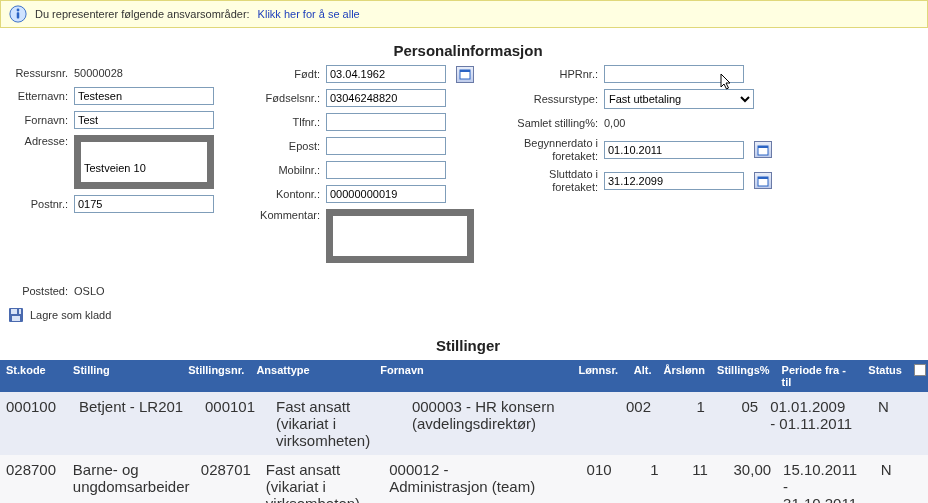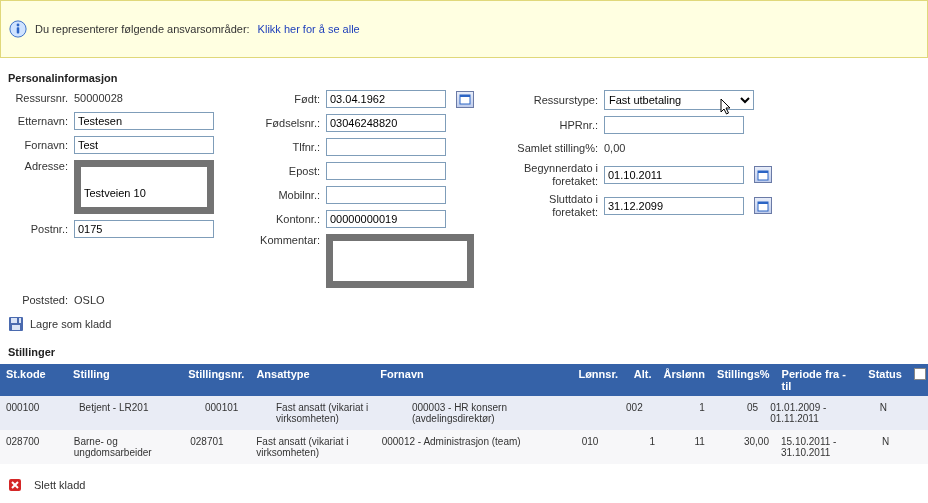--- a/index.html
+++ b/index.html
@@ -1,20 +1,20 @@
 <!DOCTYPE html>
 <html><head>
 <meta charset="utf-8">
 <style>
   * { box-sizing: border-box; margin: 0; padding: 0; }
   body { font-family: Tahoma, Verdana, sans-serif; font-size: 11px; color: #333; background: #fff; width: 928px; }
-  .banner { background: #ffffe1; border: 1px solid #e0d87a; padding: 19px 8px; display: flex; align-items: center; gap: 8px; }
+  .banner { background: #ffffe1; border: 1px solid #e0d87a; padding: 4px 8px; display: flex; align-items: center; gap: 8px; }
   .info-icon svg { width: 18px; height: 18px; display:block; }
   .banner-link { color: #1e3fbb; text-decoration: none; cursor: pointer; }
-  .section-title { font-weight: bold; color: #222; margin: 14px 0 6px 8px; font-size: 11px; }
+  .section-title { font-weight: bold; color: #222; margin: 14px 0 6px 8px; font-size: 15px; text-align: center; }
   .form-area { display: flex; gap: 34px; padding-left: 8px; }
   .col { display: flex; flex-direction: column; gap: 6px; }
   .row { display: flex; align-items: center; gap: 6px; }
   .row .lbl { text-align: right; font-size: 11px; color: #333; }
   .col1 .lbl { width: 60px; }
   .col2 .lbl { width: 72px; }
   .col3 .lbl { width: 90px; }
   input[type=text] { font-family: inherit; font-size: 11px; height: 18px; padding: 1px 3px; border: 1px solid #7f9db9; background: #fff; }
   input.w150 { width: 140px; }
   input.w165 { width: 120px; }
@@ -23,21 +23,21 @@
   .komm { width: 148px; height: 42px; }
   select { font-family: inherit; font-size: 11px; height: 20px; width: 150px; border: 1px solid #7f9db9; background:#fff; }
   .cal-btn { width: 18px; height: 17px; border: 1px solid #6a7aa6; background: linear-gradient(#e8edf9,#c0cdec); display:inline-flex; align-items:center; justify-content:center; cursor:pointer; margin-left:4px; }
   .cal-btn svg { width:12px; height:12px; }
   .static-val { font-size: 11px; padding: 2px 0; }
   .save-row { display:flex; align-items:center; gap:6px; margin: 8px 0 6px 8px; cursor:pointer; }
   .save-row svg { width:16px; height:16px; }
   .grid { width: 100%; }
   .grid-head { display:flex; background:#3562a8; color:#fff; font-weight:bold; font-size:11px; }
   .grid-head .cell { padding:4px 6px; }
-  .grid-row { display:flex; font-size:10px; }
+  .grid-row { display:flex; font-size:15px; }
   .grid-row .cell { padding:6px 6px; }
   .grid-row.r1 { background:#e9ecf5; }
   .grid-row.r2 { background:#f7f7f9; }
   .c-stcode { width:74px; }
   .c-stilling { width:128px; }
   .c-stnr { width:72px; }
   .c-atype { width:138px; }
   .c-org { width:182px; }
   .c-lonn { width:56px; text-align:left;margin-left:35px; }
   .c-alt { width:36px; text-align:right; }
@@ -84,21 +84,21 @@
       <input type="text" class="w150" value="Test" style="">
     </div>
     <div class="row" style="align-items:flex-start">
       <span class="lbl">Adresse:</span>
       <textarea class="addr" style="">Testveien 10</textarea>
     </div>
     <div class="row">
       <span class="lbl">Postnr.:</span>
       <input type="text" class="w150" value="0175" style="">
     </div>
-    <div class="row" style="margin-top:48px">
+    <div class="row" style="margin-top:64px">
       <span class="lbl">Poststed:</span>
       <span class="static-val">OSLO</span>
     </div>
   </div>
 
   <div class="col col2">
     <div class="row">
       <span class="lbl">Født:</span>
       <input type="text" class="w165" value="03.04.1962" style="">
       <span class="cal-btn">
@@ -129,33 +129,33 @@
       <input type="text" class="w165" value="00000000019" style="">
     </div>
     <div class="row" style="align-items:flex-start">
       <span class="lbl">Kommentar:</span>
       <textarea class="komm" style=""></textarea>
     </div>
   </div>
 
   <div class="col col3" style="position:relative">
     <div class="row">
-      <span class="lbl">Ressurstype:</span>
-      <select>
-        <option>Fast utbetaling</option>
-      </select>
-    </div>
-    <div class="row">
       <span class="lbl">HPRnr.:</span>
       <input type="text" class="w150" value="" style="">
       <span class="cursor-arrow" style="left:212px;top:8px">
         <svg width="14" height="18" viewBox="0 0 14 18">
             <path d="M1 1 L1 14 L4 11 L6.5 16 L8.5 15 L6 10 L10 10 Z" fill="#fff" stroke="#000"></path>
           </svg>
       </span>
+    </div>
+    <div class="row">
+      <span class="lbl">Ressurstype:</span>
+      <select>
+        <option>Fast utbetaling</option>
+      </select>
     </div>
     <div class="row">
       <span class="lbl" style="line-height:1.15">Samlet stilling%:</span>
       <span class="static-val">0,00</span>
     </div>
     <div class="row">
       <span class="lbl" style="line-height:1.15">Begynnerdato i foretaket:</span>
       <input type="text" class="w150" value="01.10.2011" style="">
       <span class="cal-btn">
         <svg viewBox="0 0 12 12">

